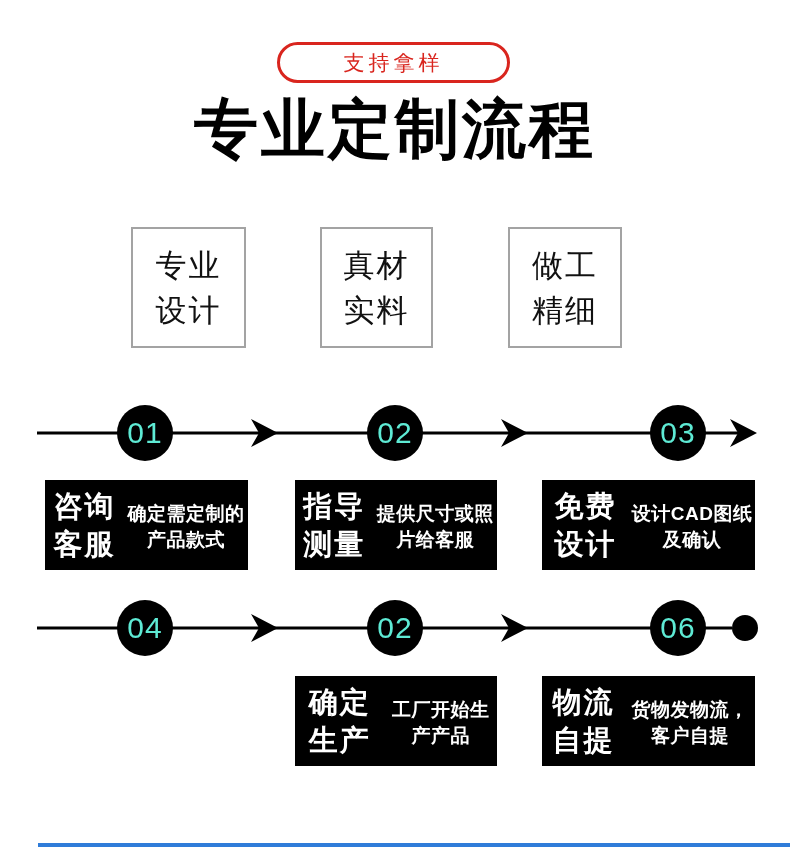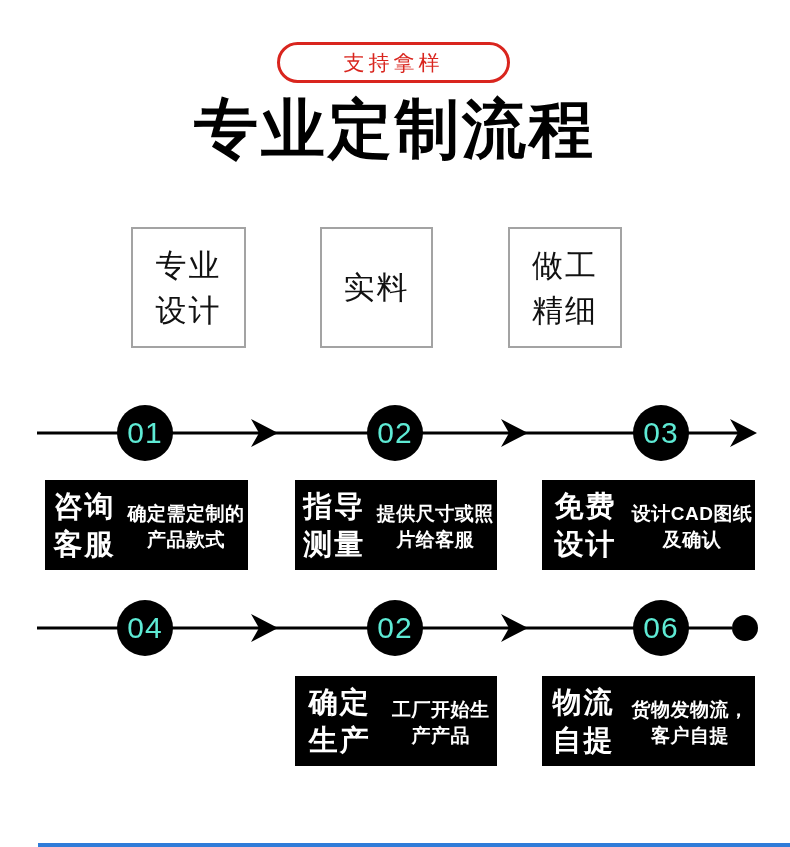--- a/index.html
+++ b/index.html
@@ -48,21 +48,21 @@
   .timeline svg{position:absolute;left:0;top:0;}
   .step-circle{
     position:absolute;top:0;
     width:56px;height:56px;border-radius:50%;
     background:#000;color:#5eead4;
     display:flex;align-items:center;justify-content:center;
     font-size:30px;font-weight:400;letter-spacing:1px;
   }
   .c1{left:117px;}
   .c2{left:367px;}
-  .c3{left:633px;}
+  .c3{left:650px;}
   
   .steprow{position:absolute;left:0;width:790px;height:92px;}
   .sr1{top:480px;}
   .sr2{top:676px;}
   .stepbox{
     position:absolute;top:0;height:90px;
     background:#000;color:#fff;
     box-sizing:border-box;
     display:flex;flex-direction:row;align-items:center;justify-content:center;
     text-align:center;
@@ -87,20 +87,21 @@
     <span>支持拿样</span>
   </div>
 
   <h1 class="title">专业定制流程</h1>
 
   <div class="feature f1">
     <div class="fline">专业</div>
     <div class="fline">设计</div>
   </div>
   <div class="feature f2">
+    <div class="fline">真材</div>
     <div class="fline">实料</div>
   </div>
   <div class="feature f3">
     <div class="fline">做工</div>
     <div class="fline">精细</div>
   </div>
 
   <div class="timeline tl1">
     <svg width="790" height="60" viewBox="0 0 790 60">
       <line x1="37" y1="28" x2="748" y2="28" stroke="#000" stroke-width="3"></line>

